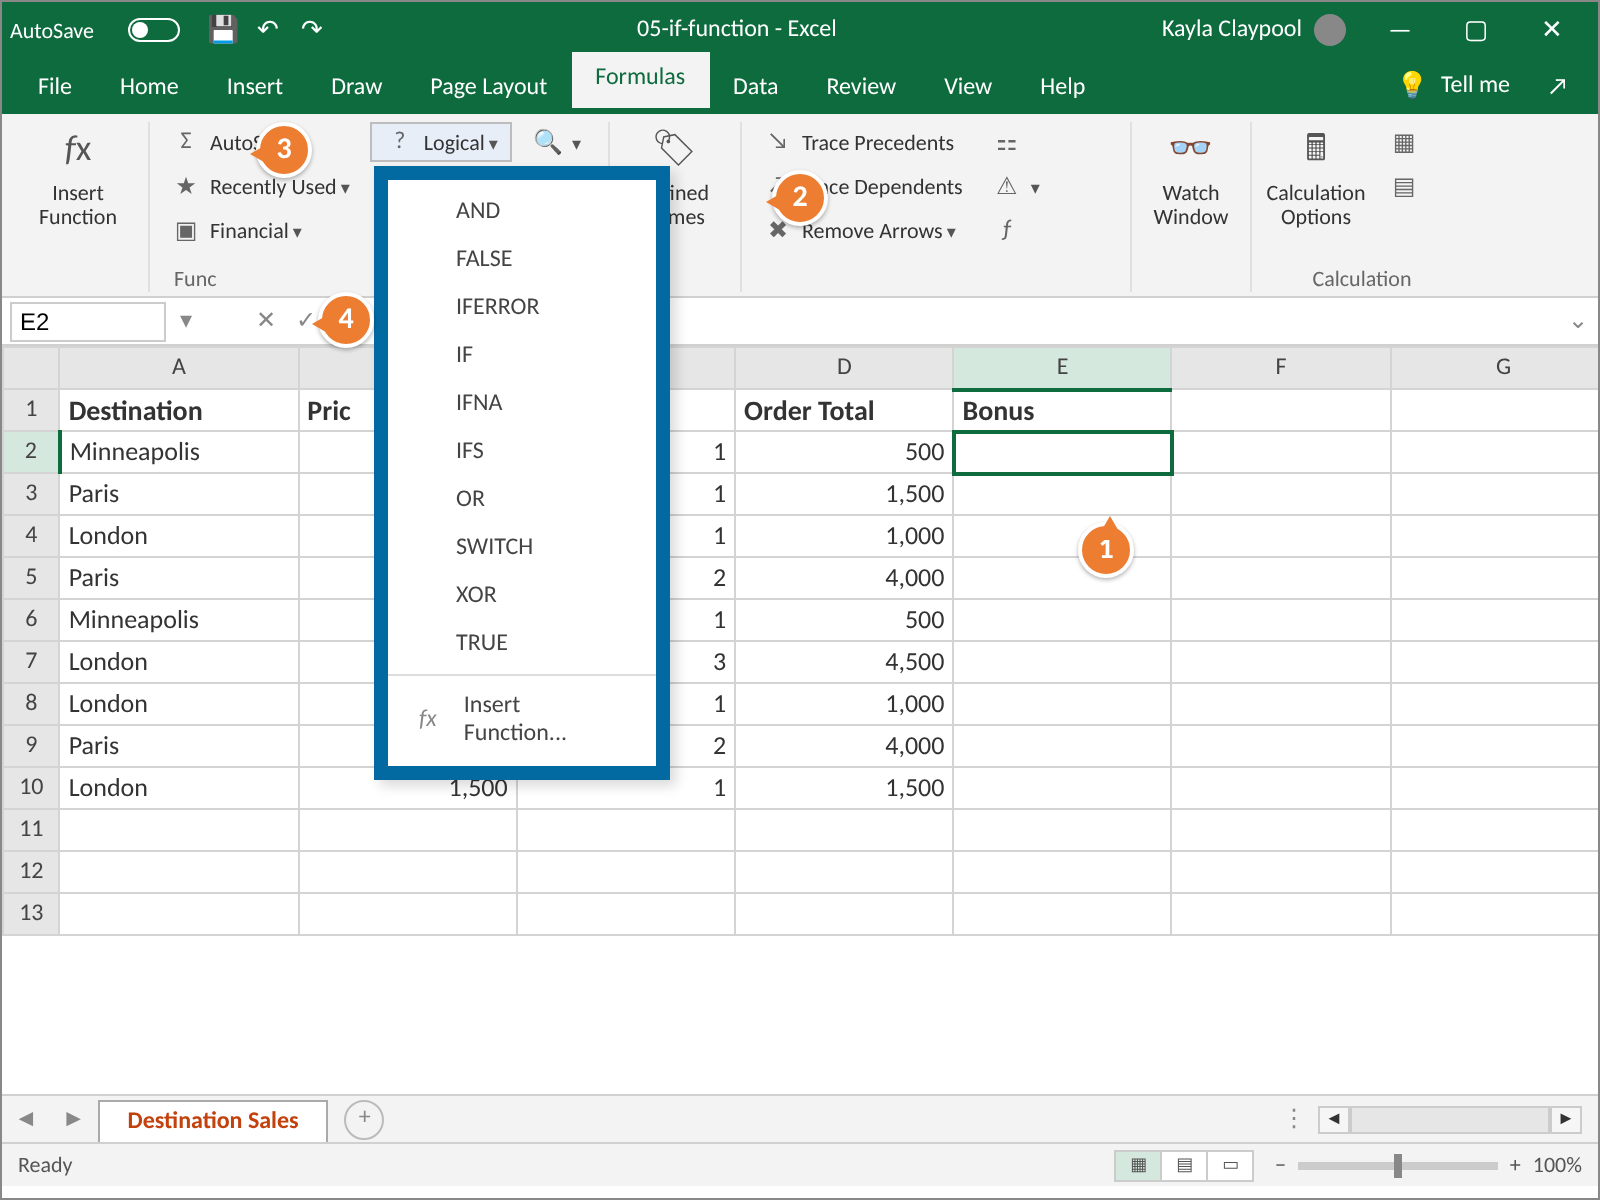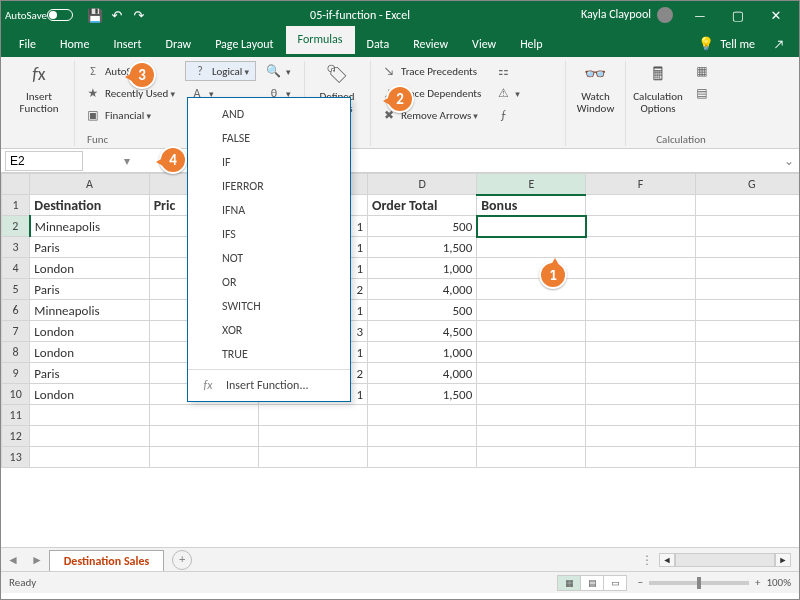--- a/index.html
+++ b/index.html
@@ -1,21 +1,21 @@
 <!DOCTYPE html>
 <html><head>
 <meta charset="utf-8">
 <style>
   * { box-sizing: border-box; margin: 0; padding: 0; }
   body { font-family: "Segoe UI", Calibri, sans-serif; font-size: 12px; color: #333; background: #fff; width: 800px; height: 600px; overflow: hidden; border: 1px solid #888; position: relative; }
   
   
   .titlebar { background: #0d6b3e; color: #fff; height: 28px; display: flex; align-items: center; padding: 0 4px; font-size: 12px; }
   .titlebar .qat { display: flex; align-items: center; gap: 6px; }
-  .titlebar .autosave { display: flex; align-items: center; gap: 0; font-size: 11px; margin-right: 8px; }
+  .titlebar .autosave { display: flex; align-items: center; gap: 17px; font-size: 11px; margin-right: 8px; }
   .titlebar .toggle { width: 26px; height: 12px; border: 1px solid #fff; border-radius: 6px; position: relative; }
   .titlebar .toggle::after { content: ""; position: absolute; left: 1px; top: 1px; width: 8px; height: 8px; border-radius: 50%; background: #fff; }
   .titlebar .qat-icon { width: 16px; height: 16px; display: inline-flex; align-items: center; justify-content: center; font-size: 13px; cursor: pointer; }
   .titlebar .title { flex: 1; text-align: center; font-size: 12px; }
   .titlebar .user { margin: 0 8px; font-size: 12px; }
   .titlebar .user::after { content:""; display:inline-block; width:16px; height:16px; border-radius:50%; background:#888; margin-left:6px; vertical-align:middle; }
   .titlebar .winbtn { width: 38px; height: 28px; display: inline-flex; align-items: center; justify-content: center; cursor: pointer; font-size: 13px; }
   .titlebar .winbtn.min::before { content:"—"; }
   .titlebar .winbtn.max::before { content:"▢"; }
   .titlebar .winbtn.close::before { content:"✕"; }
@@ -36,21 +36,21 @@
   .grp-body { display: flex; gap: 6px; align-items: flex-start; }
   .bigbtn { display: flex; flex-direction: column; align-items: center; justify-content: flex-start; width: 52px; height: 64px; font-size: 11px; text-align: center; cursor: pointer; line-height: 1.1; }
   .bigbtn .ico { width: 28px; height: 28px; margin-bottom: 2px; display:flex; align-items:center; justify-content:center; font-size:18px; color:#555; }
   .stack { display: flex; flex-direction: column; gap: 2px; }
   .smbtn { display: flex; align-items: center; gap: 4px; font-size: 11px; height: 20px; padding: 0 4px; cursor: pointer; white-space: nowrap; }
   .smbtn .ico { width: 16px; height: 16px; display:inline-flex; align-items:center; justify-content:center; color:#666; font-size:12px; }
   .smbtn .dd::after { content:" ▾"; font-size:9px; color:#555; }
   .logical-btn { border: 1px solid #bdbdbd; background: #e8eef8; padding: 0 6px; }
   
   
-  .fbar { display: flex; align-items: center; height: 24px; border-bottom: 1px solid #d0d0d0; background: #fff; gap: 34px; }
+  .fbar { display: flex; align-items: center; height: 24px; border-bottom: 1px solid #d0d0d0; background: #fff; }
   .namebox { width: 78px; border: 1px solid #ccc; height: 20px; margin-left: 4px; padding: 0 4px; font-size: 12px; background:#fff; }
   .fbar .fbtn { width: 20px; text-align: center; color:#888; cursor:pointer; }
   .fbar .fx { font-style: italic; font-size:12px; color:#555; }
   .fbar .formula-input { flex:1; border:none; height:22px; padding:0 6px; }
   .fbar .dd-end { width:20px; text-align:center; color:#888; }
   
   
   .sheet-wrap { position: relative; height: 374px; overflow:hidden; }
   table.grid { border-collapse: collapse; table-layout: fixed; width: 808px; }
   table.grid th, table.grid td { border: 1px solid #d4d4d4; height: 21px; font-size: 13px; padding: 0 4px; }
@@ -58,21 +58,21 @@
   table.grid .rowhdr { background: #e6e6e6; text-align: center; width: 28px; font-size:12px; color:#444; }
   table.grid td { background:#fff; }
   table.grid .bold { font-weight: bold; font-size:14px; }
   table.grid .num { text-align: right; }
   table.grid .sel { outline: 2px solid #0d6b3e; outline-offset:-1px; }
   table.grid th.sel-col { background:#d5e8de; border-bottom:2px solid #0d6b3e; }
   table.grid .rowhdr.sel-row { background:#d5e8de; border-right:2px solid #0d6b3e; }
   .corner { width:28px; background:#e6e6e6; }
   
   
-  .dropdown { position: absolute; left: 186px; top: 96px; width: 164px; background: #fff; border: 1px solid #0369a1; box-shadow: 3px 3px 6px rgba(0,0,0,0.15); z-index: 50; padding: 4px 0; }
+  .dropdown { position: absolute; left: 186px; top: 82px; width: 148px; background: #fff; border: 7px solid #0369a1; box-shadow: 3px 3px 6px rgba(0,0,0,0.15); z-index: 50; padding: 4px 0; }
   .dropdown .item { padding: 5px 14px 5px 34px; font-size: 12px; color:#444; cursor: pointer; }
   .dropdown .sep { height:1px; background:#ddd; margin:3px 0; }
   .dropdown .item.ins { padding-left: 10px; display:flex; gap:8px; align-items:center; }
   .dropdown .item.ins .fx { font-style: italic; color:#888; width:20px; text-align:center; }
   
   
   .callout { position:absolute; width:28px; height:28px; background:#ed7d31; border-radius:50%; border:2px solid #fff; color:#fff; font-weight:bold; display:flex; align-items:center; justify-content:center; font-size:15px; z-index:60; box-shadow:0 1px 2px rgba(0,0,0,0.3); }
   .callout::before { content:""; position:absolute; left:-12px; top:7px; border:7px solid transparent; border-right:12px solid #ed7d31; }
   .callout.down::before { left:7px; top:-12px; border:7px solid transparent; border-bottom:12px solid #ed7d31; }
   
@@ -252,25 +252,24 @@
           </div>
       </div>
     </div>
     <div class="grp-label">Calculation</div>
   </div>
 </div>
 
 <div class="dropdown">
   <div class="item">AND</div>
   <div class="item">FALSE</div>
+  <div class="item">IFERROR</div>
   <div class="item">IF</div>
-  <div class="item">IFERROR</div>
   <div class="item">IFNA</div>
   <div class="item">IFS</div>
-  <div class="item">NOT</div>
   <div class="item">OR</div>
   <div class="item">SWITCH</div>
   <div class="item">XOR</div>
   <div class="item">TRUE</div>
   <div class="sep"></div>
   <div class="item ins">
       <span class="fx">fx</span>
       <span>Insert Function...</span>
     </div>
 </div>

